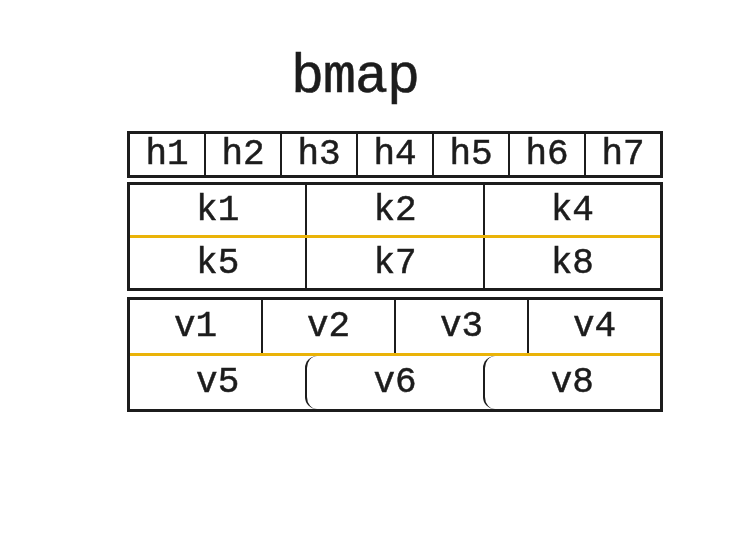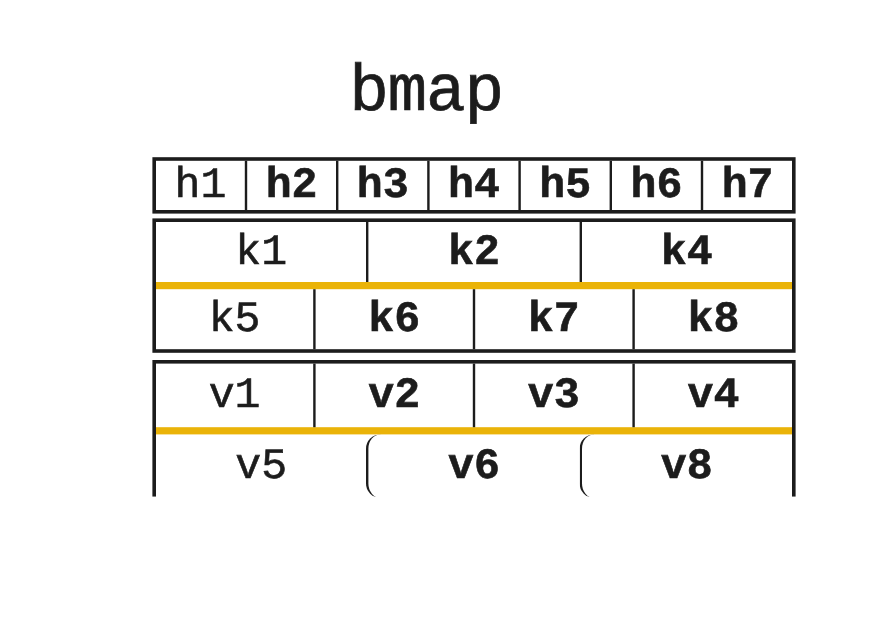--- a/index.html
+++ b/index.html
@@ -41,35 +41,34 @@
     background: #ffffff;
     width: 100%;
   }
   .gap4 { margin-top: 4px; }
   .gap6 { margin-top: 6px; }
   .row {
     display: flex;
     width: 100%;
   }
   .row + .row {
-    border-top: 6px solid #eab308;
+    border-top: 3px solid #eab308;
   }
   .cell {
     flex: 1 1 0;
     display: flex;
     align-items: center;
     justify-content: center;
     font-size: 36px;
     -webkit-text-stroke: 0.5px currentColor;
     white-space: pre;
     overflow: hidden;
   }
   .cell + .cell {
     border-left: 2px solid #1c1c1c;
-    font-weight: bold;
   }
   .hash-row .cell { height: 41px; }
   .kv-row-top .cell { height: 50px; }
   .kv-row-bot .cell { height: 50px; }
   .values .kv-row-top .cell { height: 53px; }
   .values .kv-row-bot .cell { height: 53px; border-radius: 12px; }
   .overflow-row .cell { height: 51px; }
 </style>
 </head>
 <body>
@@ -93,21 +92,20 @@
     </div>
 
     <div class="block gap4 keys">
       <div class="row kv-row-top">
         <div class="cell">k1</div>
         <div class="cell">k2</div>
         <div class="cell">k4</div>
       </div>
       <div class="row kv-row-bot">
         <div class="cell">k5</div>
-        <div class="cell">k6</div>
         <div class="cell">k7</div>
         <div class="cell">k8</div>
       </div>
     </div>
 
     <div class="block gap6 values">
       <div class="row kv-row-top">
         <div class="cell">v1</div>
         <div class="cell">v2</div>
         <div class="cell">v3</div>

